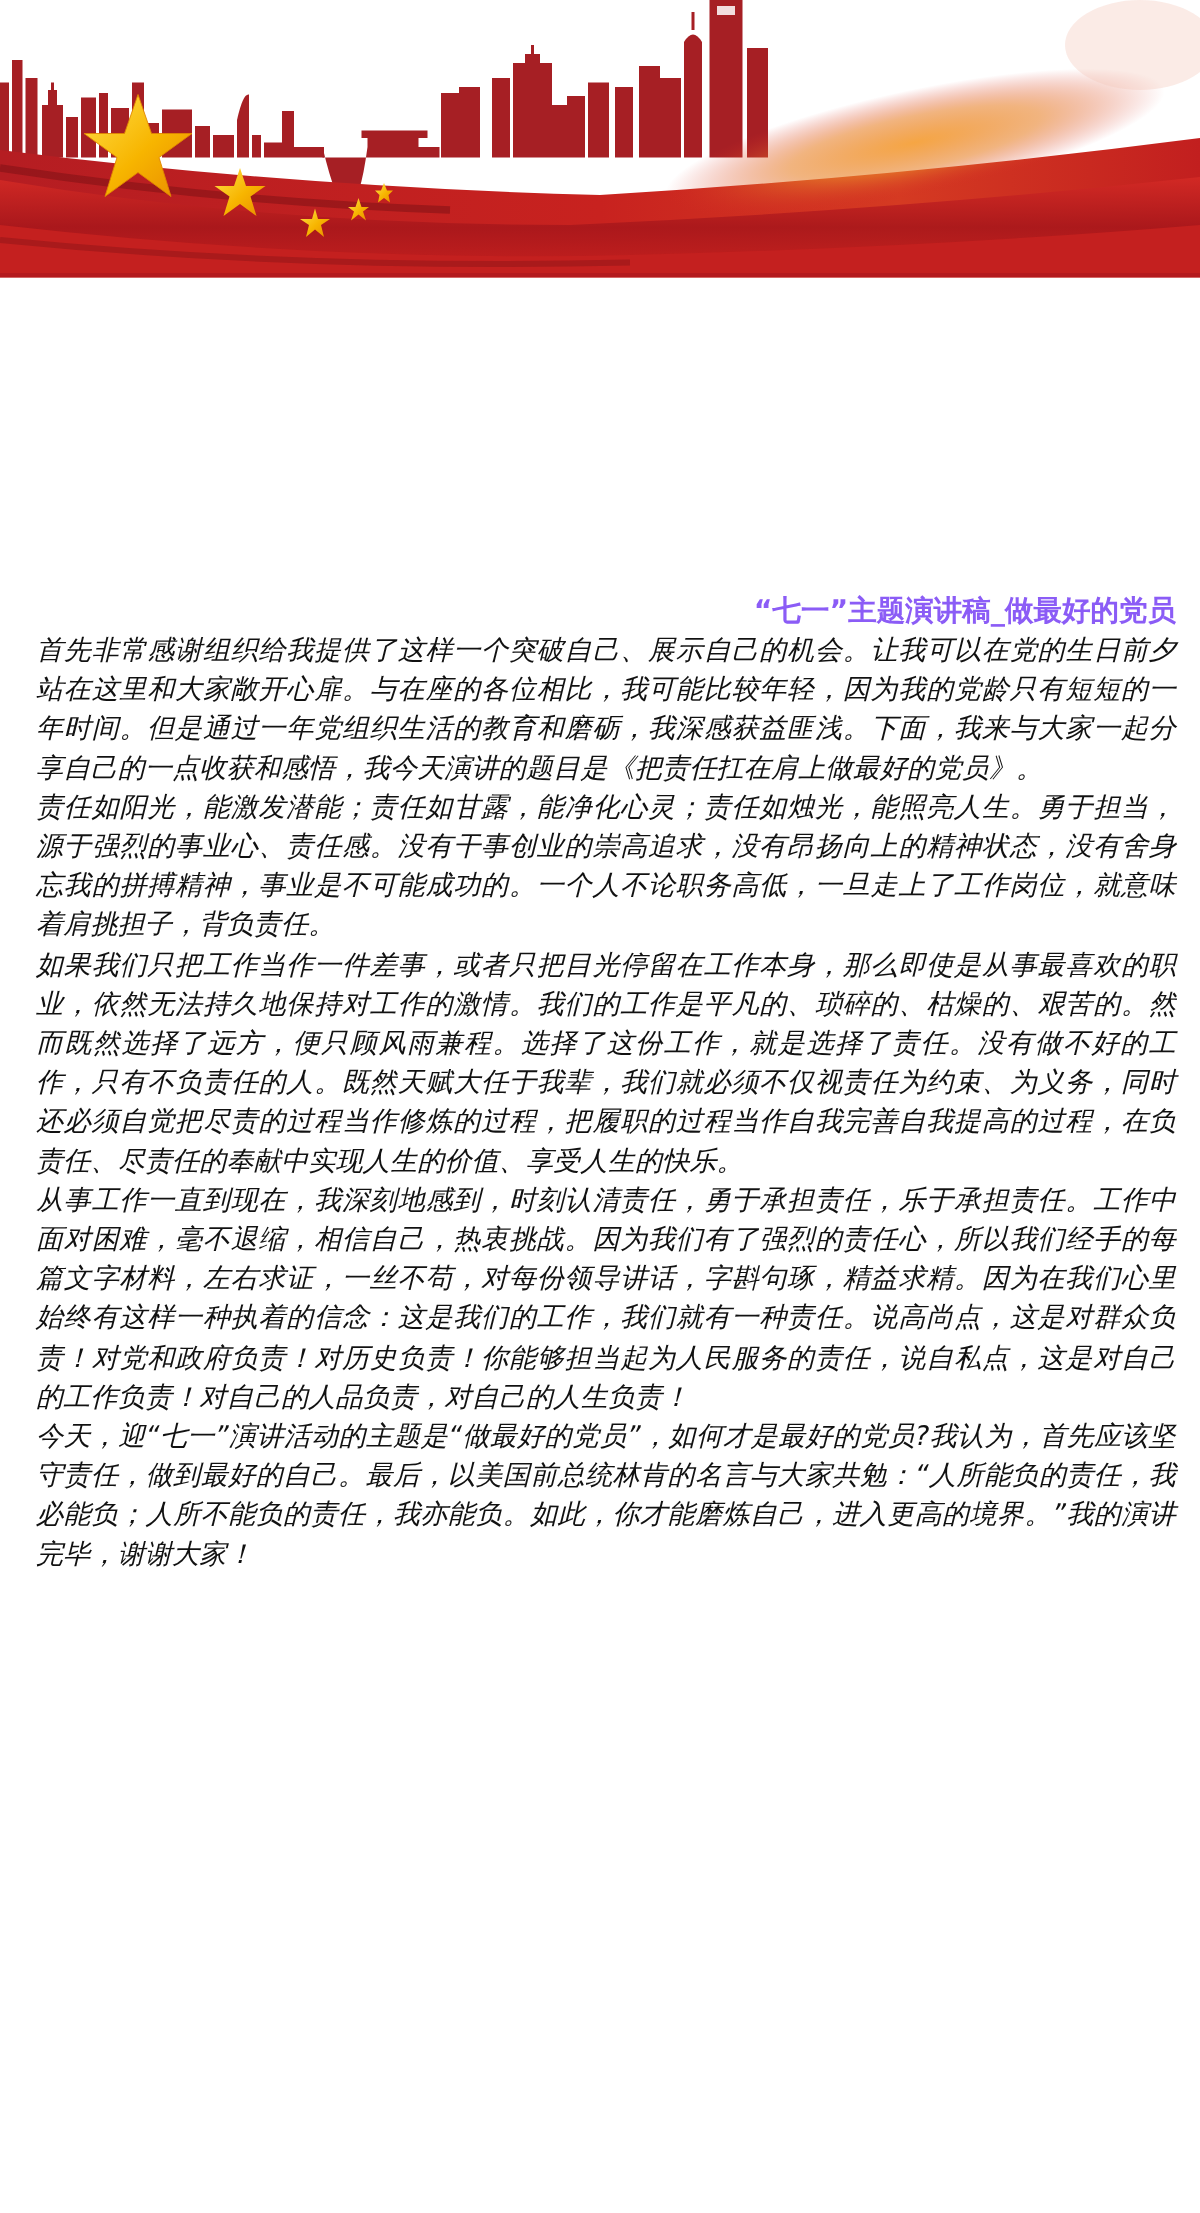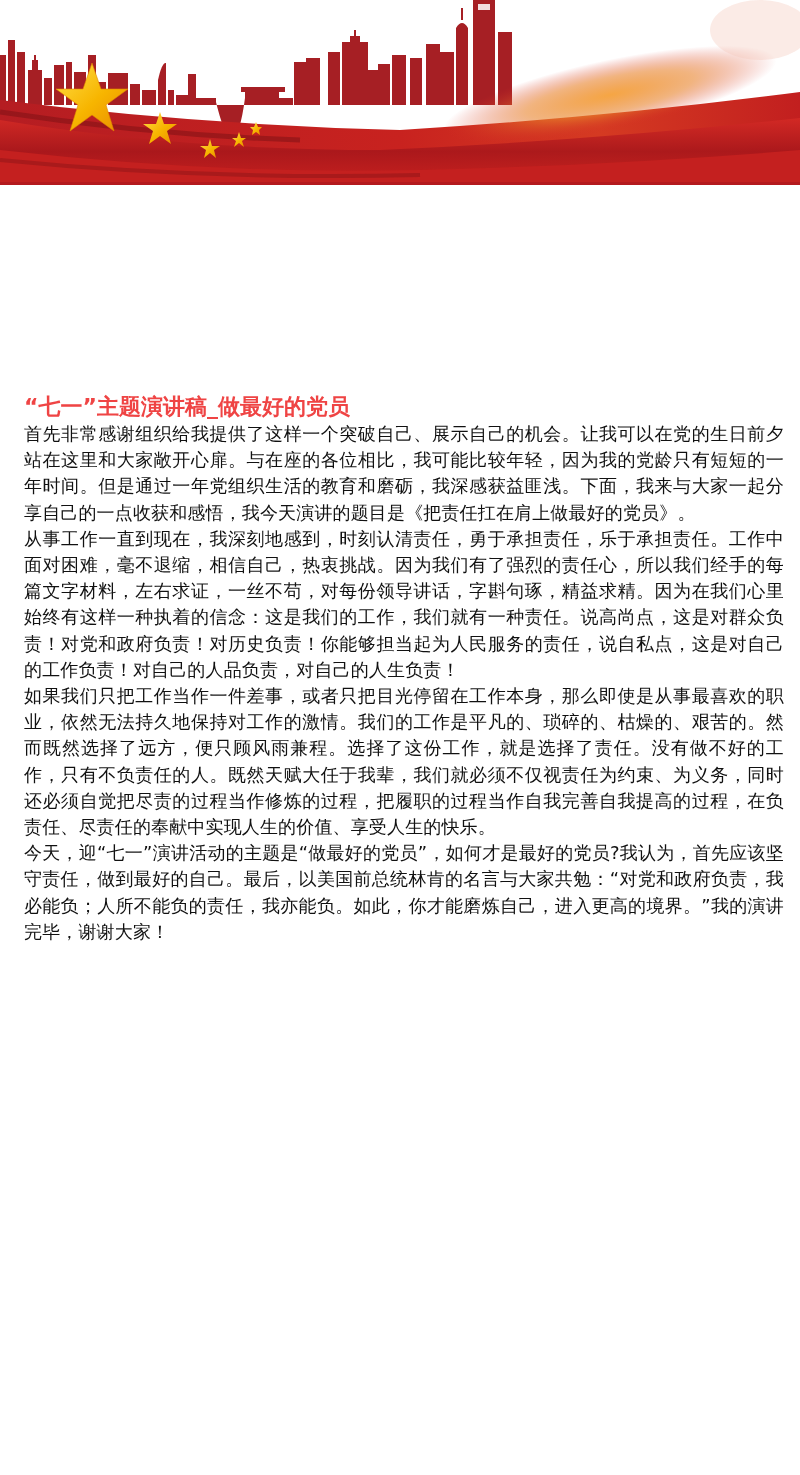--- a/index.html
+++ b/index.html
@@ -1,22 +1,22 @@
 <!DOCTYPE html>
 <html><head>
   <meta charset="utf-8">
   <style>
     html, body { margin: 0; padding: 0; background: #ffffff; }
     body { width: 800px; height: 1475px; position: relative; overflow: hidden;
            font-family: "DejaVu Sans", "Liberation Sans", sans-serif; color: #111; }
     .banner { position: absolute; left: 0; top: 0; width: 800px; height: 185px; overflow: hidden; }
     .banner svg { display: block; }
     .doc { position: absolute; left: 24px; top: 395px; width: 760px; }
-    .title { text-align: left; font-size: 22px; line-height: 24px; margin: 0 0 2px 0; color: #ef4444; }
-    .para { font-size: 18px; line-height: 26.2px; margin: 0; text-align: justify; letter-spacing: 0.15px; }
+    .title { text-align: right; font-size: 19px; line-height: 24px; margin: 0 0 2px 0; color: #8b5cf6; }
+    .para { font-size: 18px; line-height: 26.2px; margin: 0; text-align: justify; letter-spacing: 0.15px; font-style: italic; }
   </style>
 </head>
 <body>
 
 <div class="banner">
   <svg width="800" height="185" viewBox="0 0 800 185" xmlns="http://www.w3.org/2000/svg">
     <defs>
       <linearGradient id="flagGrad" x1="0" y1="0" x2="1" y2="0">
         <stop offset="0" stop-color="#b51d22"></stop>
         <stop offset="0.5" stop-color="#c8221f"></stop>
@@ -94,16 +94,17 @@
     <polygon points="160,112 164,124 177,124 167,131 171,144 160,136 149,144 153,131 143,124 156,124" fill="url(#starGrad)"></polygon>
     <polygon points="210,139 212,146 220,146 214,150 216,158 210,153 204,158 206,150 200,146 208,146" fill="url(#starGrad)"></polygon>
     <polygon points="239,132 241,138 246,138 242,141 244,147 239,143 234,147 236,141 232,138 237,138" fill="url(#starGrad)"></polygon>
     <polygon points="256,122 258,127 262,127 259,130 260,135 256,132 252,135 253,130 250,127 254,127" fill="url(#starGrad)"></polygon>
   </svg>
 </div>
 
 <div class="doc">
   <h1 class="title">“七一”主题演讲稿_做最好的党员</h1>
   <p class="para">首先非常感谢组织给我提供了这样一个突破自己、展示自己的机会。让我可以在党的生日前夕站在这里和大家敞开心扉。与在座的各位相比，我可能比较年轻，因为我的党龄只有短短的一年时间。但是通过一年党组织生活的教育和磨砺，我深感获益匪浅。下面，我来与大家一起分享自己的一点收获和感悟，我今天演讲的题目是《把责任扛在肩上做最好的党员》。</p>
+  <p class="para">责任如阳光，能激发潜能；责任如甘露，能净化心灵；责任如烛光，能照亮人生。勇于担当，源于强烈的事业心、责任感。没有干事创业的崇高追求，没有昂扬向上的精神状态，没有舍身忘我的拼搏精神，事业是不可能成功的。一个人不论职务高低，一旦走上了工作岗位，就意味着肩挑担子，背负责任。</p>
+  <p class="para">如果我们只把工作当作一件差事，或者只把目光停留在工作本身，那么即使是从事最喜欢的职业，依然无法持久地保持对工作的激情。我们的工作是平凡的、琐碎的、枯燥的、艰苦的。然而既然选择了远方，便只顾风雨兼程。选择了这份工作，就是选择了责任。没有做不好的工作，只有不负责任的人。既然天赋大任于我辈，我们就必须不仅视责任为约束、为义务，同时还必须自觉把尽责的过程当作修炼的过程，把履职的过程当作自我完善自我提高的过程，在负责任、尽责任的奉献中实现人生的价值、享受人生的快乐。</p>
   <p class="para">从事工作一直到现在，我深刻地感到，时刻认清责任，勇于承担责任，乐于承担责任。工作中面对困难，毫不退缩，相信自己，热衷挑战。因为我们有了强烈的责任心，所以我们经手的每篇文字材料，左右求证，一丝不苟，对每份领导讲话，字斟句琢，精益求精。因为在我们心里始终有这样一种执着的信念：这是我们的工作，我们就有一种责任。说高尚点，这是对群众负责！对党和政府负责！对历史负责！你能够担当起为人民服务的责任，说自私点，这是对自己的工作负责！对自己的人品负责，对自己的人生负责！</p>
-  <p class="para">如果我们只把工作当作一件差事，或者只把目光停留在工作本身，那么即使是从事最喜欢的职业，依然无法持久地保持对工作的激情。我们的工作是平凡的、琐碎的、枯燥的、艰苦的。然而既然选择了远方，便只顾风雨兼程。选择了这份工作，就是选择了责任。没有做不好的工作，只有不负责任的人。既然天赋大任于我辈，我们就必须不仅视责任为约束、为义务，同时还必须自觉把尽责的过程当作修炼的过程，把履职的过程当作自我完善自我提高的过程，在负责任、尽责任的奉献中实现人生的价值、享受人生的快乐。</p>
-  <p class="para">今天，迎“七一”演讲活动的主题是“做最好的党员”，如何才是最好的党员?我认为，首先应该坚守责任，做到最好的自己。最后，以美国前总统林肯的名言与大家共勉：“对党和政府负责，我必能负；人所不能负的责任，我亦能负。如此，你才能磨炼自己，进入更高的境界。”我的演讲完毕，谢谢大家！</p>
+  <p class="para">今天，迎“七一”演讲活动的主题是“做最好的党员”，如何才是最好的党员?我认为，首先应该坚守责任，做到最好的自己。最后，以美国前总统林肯的名言与大家共勉：“人所能负的责任，我必能负；人所不能负的责任，我亦能负。如此，你才能磨炼自己，进入更高的境界。”我的演讲完毕，谢谢大家！</p>
 </div>
 
 </body></html>

